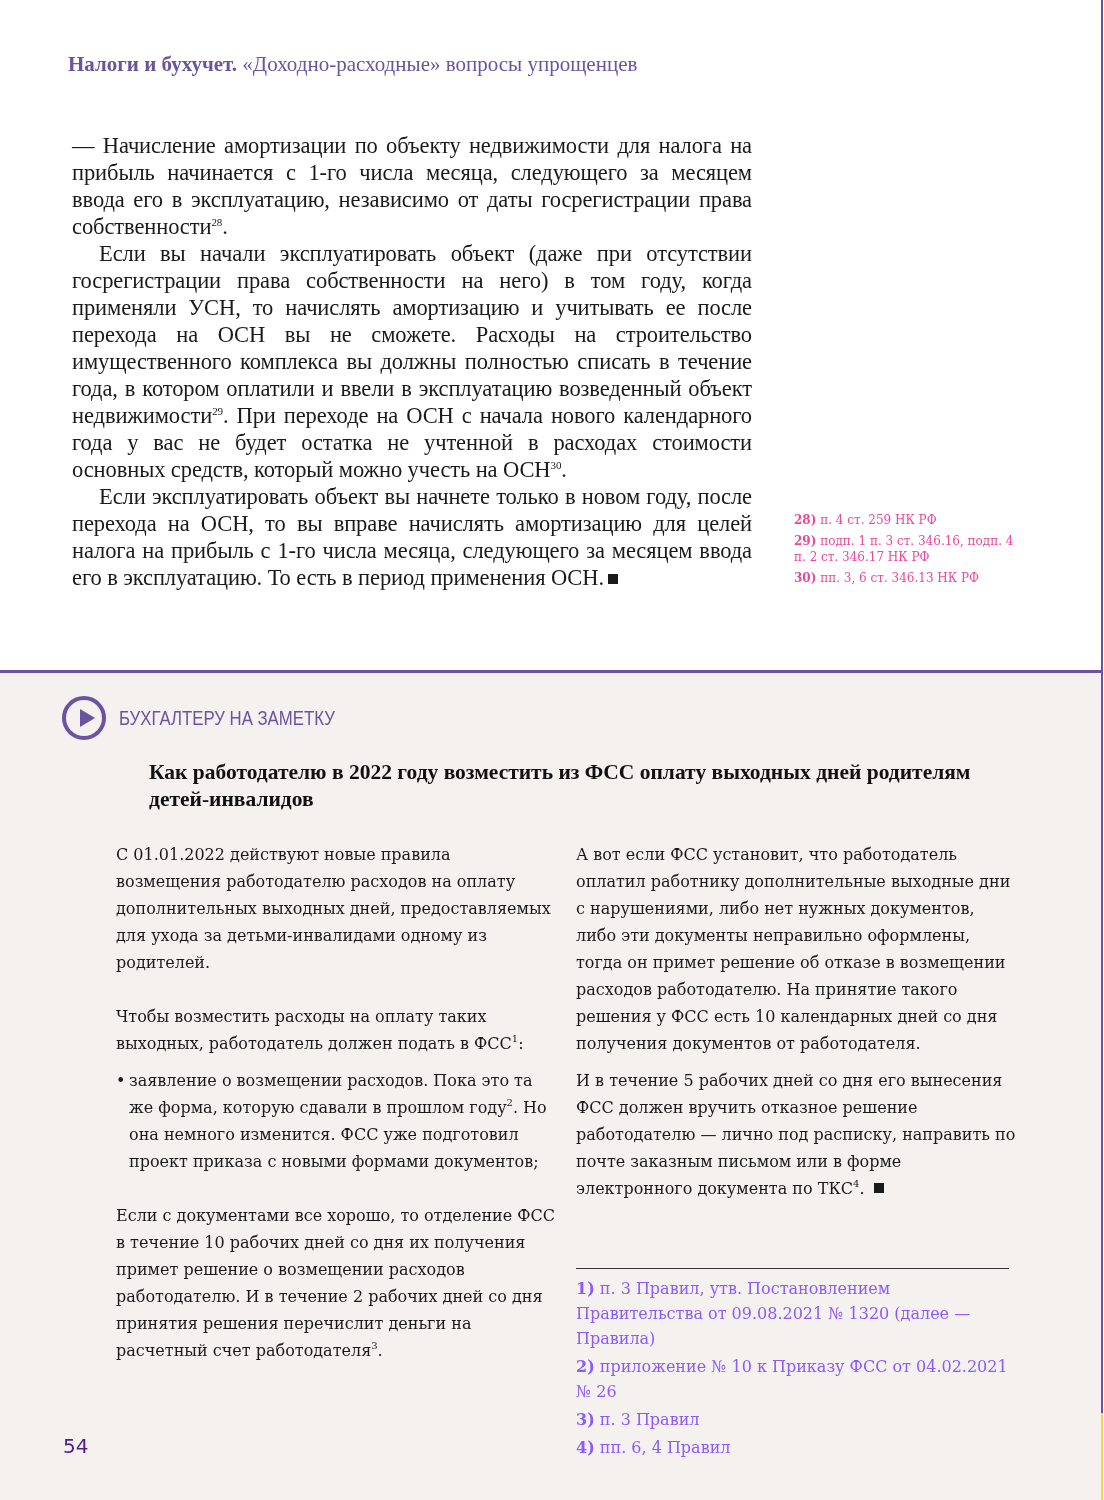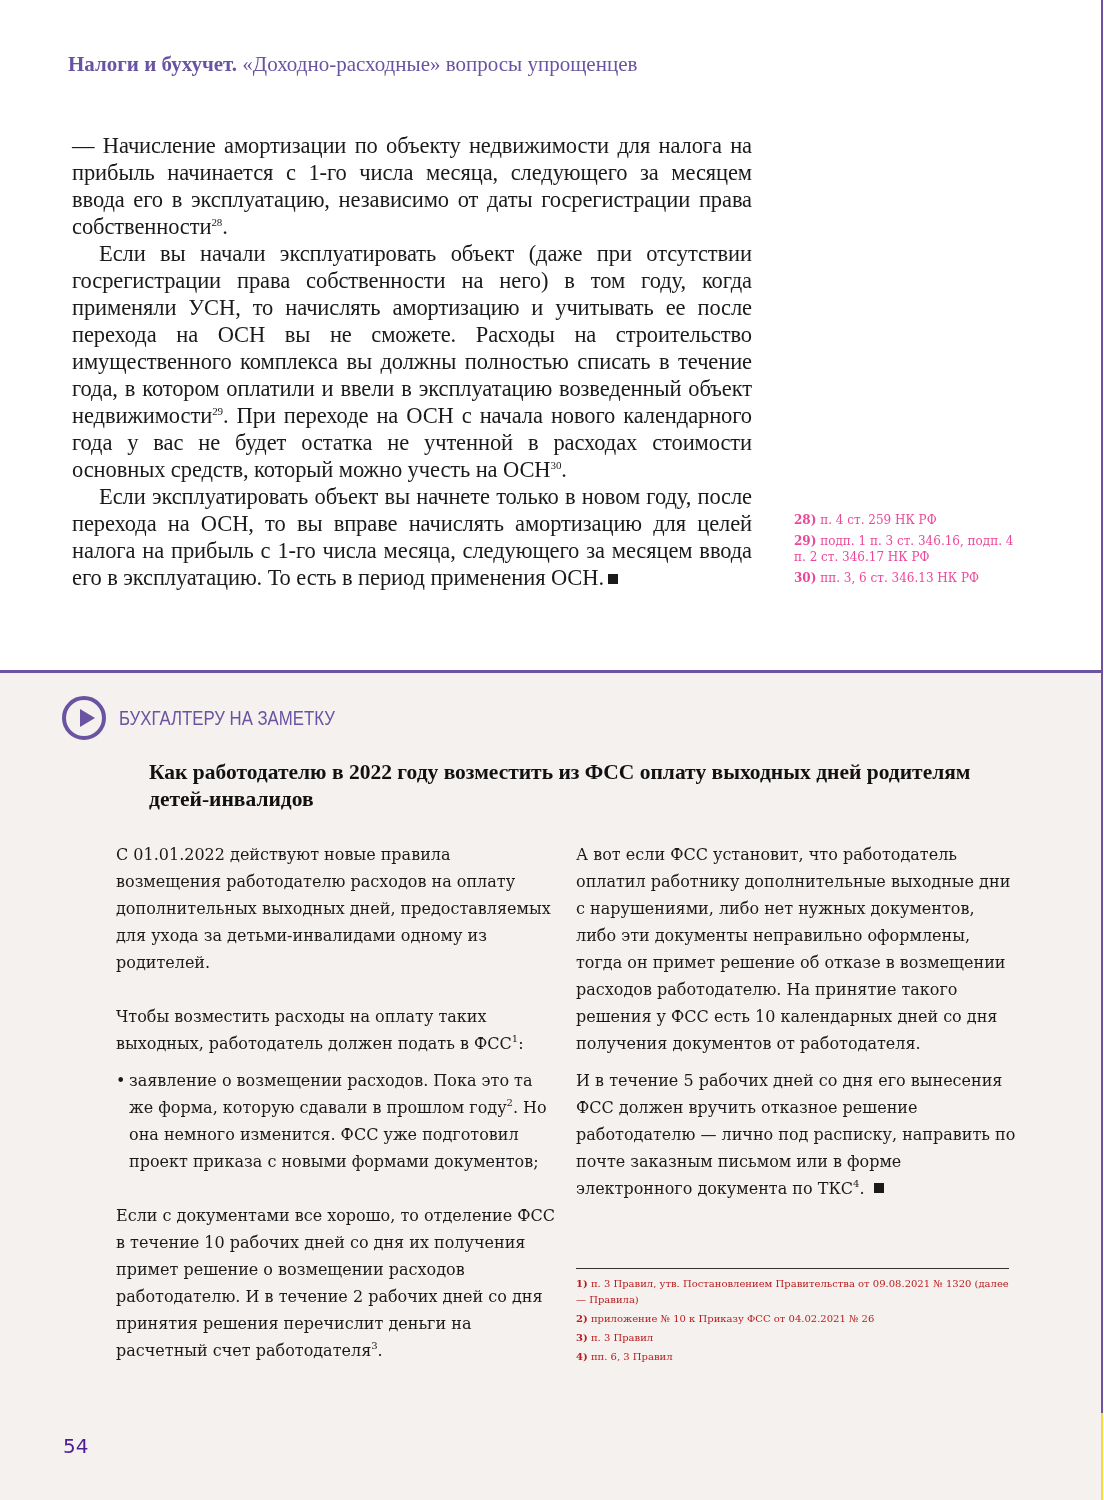--- a/index.html
+++ b/index.html
@@ -67,21 +67,21 @@
     .col p { margin: 0 0 27px 0; }
     .col p.tight { margin-bottom: 10px; }
     .col ul { list-style: none; margin: 0 0 27px 0; padding: 0; }
     .col li { position: relative; padding-left: 13px; }
     .col li::before { content: "•"; position: absolute; left: 0; top: 0; }
     .col sup { font-size: 10px; line-height: 0; vertical-align: 7px; }
 
     .fn-rule { position: absolute; left: 576px; top: 595px; width: 433px; height: 1px; background: #333; }
     .box-footnotes {
       position: absolute; left: 576px; top: 603px; width: 440px;
-      font-family: "DejaVu Serif", serif; font-size: 10px; line-height: 16px; color: #b91c1c;
+      font-family: "DejaVu Serif", serif; font-size: 16px; line-height: 25px; color: #8b5cf6;
     }
     .box-footnotes .note { margin-bottom: 3px; }
     .box-footnotes b { font-weight: bold; }
 
     .page-number {
       position: absolute; left: 63px; top: 1434px;
       font-family: "DejaVu Sans", sans-serif; font-size: 20px; color: #4c1d95;
     }
   </style>
 </head>
@@ -126,17 +126,17 @@
   <div class="col right">
     <p class="tight">А вот если ФСС установит, что работодатель оплатил работнику дополнительные выходные дни с нарушениями, либо нет нужных документов, либо эти документы неправильно оформлены, тогда он примет решение об отказе в возмещении расходов работодателю. На принятие такого решения у ФСС есть 10 календарных дней со дня получения документов от работодателя.</p>
     <p><span>И в течение 5 рабочих дней со дня его вынесения ФСС должен вручить отказное решение работодателю — лично под расписку, направить по почте заказным письмом или в форме электронного документа по ТКС</span><sup>4</sup><span>.</span> <span class="endmark"></span></p>
   </div>
 
   <div class="fn-rule"></div>
   <div class="box-footnotes">
     <div class="note"><b>1)</b> <span>п. 3 Правил, утв. Постановлением Правительства от 09.08.2021 № 1320 (далее — Правила)</span></div>
     <div class="note"><b>2)</b> <span>приложение № 10 к Приказу ФСС от 04.02.2021 № 26</span></div>
     <div class="note"><b>3)</b> <span>п. 3 Правил</span></div>
-    <div class="note"><b>4)</b> <span>пп. 6, 3 Правил</span></div>
+    <div class="note"><b>4)</b> <span>пп. 6, 4 Правил</span></div>
   </div>
 </div>
 
 <div class="page-number">54</div>
 
 </body></html>

